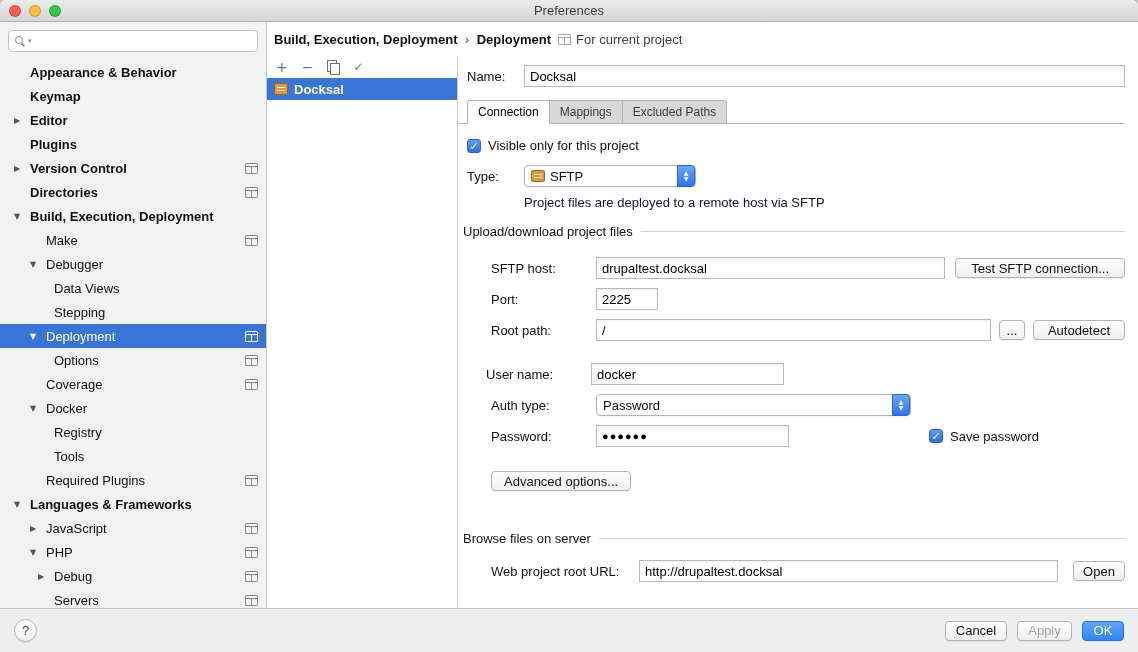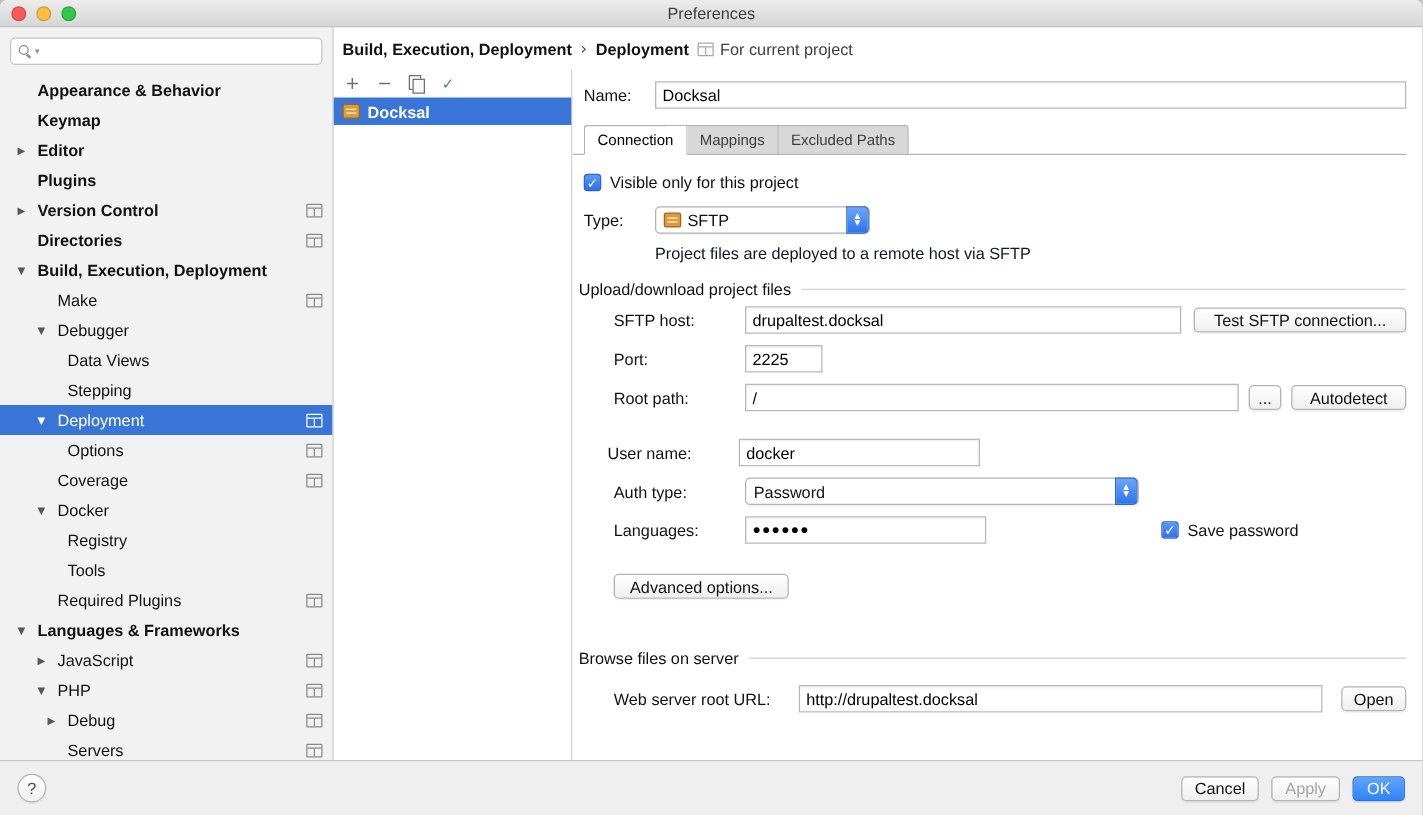--- a/index.html
+++ b/index.html
@@ -116,21 +116,21 @@
   .popup.w-type { width:172px; }
   .popup.w-auth { width:315px; }
 
   .hint { margin:8px 0 0 66px; color:#0f172a; }
 
   .section { display:flex; align-items:center; gap:8px; margin:14px 0 0 5px; }
   .section .line { flex:1; height:1px; background:#d2d2d2; }
 
   .frow { display:flex; align-items:center; margin-left:33px; }
   .flabel { width:105px; flex:0 0 105px; }
-  .sftp-row { margin-top:6px; }
+  .sftp-row { margin-top:18px; }
   .tf.host { width:350px; }
   .btn { height:20px; padding:0 12px; border:1px solid #b3b3b3; border-radius:4px;
          background:linear-gradient(#ffffff,#efefef); font:13px "Liberation Sans",sans-serif;
          color:#111; box-shadow:0 1px 1px rgba(0,0,0,.06); display:inline-flex;
          align-items:center; justify-content:center; cursor:default; }
   .btn.test { margin-left:10px; width:170px; }
   .port-row { margin-top:9px; }
   .tf.port { width:62px; }
   .root-row { margin-top:9px; }
   .tf.root { width:395px; }
@@ -386,39 +386,39 @@
       <div class="popup w-auth">
         <span>Password</span>
         <span class="stepper">
             <i>▲</i>
             <i>▼</i>
           </span>
       </div>
     </div>
 
     <div class="frow pass-row">
-      <span class="flabel">Languages:</span>
+      <span class="flabel">Password:</span>
       <input class="tf pass" value="●●●●●●" style="">
       <span class="savepass">
         <span class="cb">✓</span>
         <span>Save password</span>
       </span>
     </div>
 
     <div class="frow adv-row">
       <span class="btn">Advanced options...</span>
     </div>
 
     <div class="section browse">
       <span>Browse files on server</span>
       <span class="line"></span>
     </div>
 
     <div class="frow web-row">
-      <span class="flabel wide">Web server root URL:</span>
+      <span class="flabel wide">Web project root URL:</span>
       <input class="tf webroot" value="http://drupaltest.docksal" style="">
       <span class="btn open">Open</span>
     </div>
 
   </div>
 
   <div class="footer">
     <span class="help-btn">?</span>
     <span class="right">
       <span class="btn cancel">Cancel</span>

